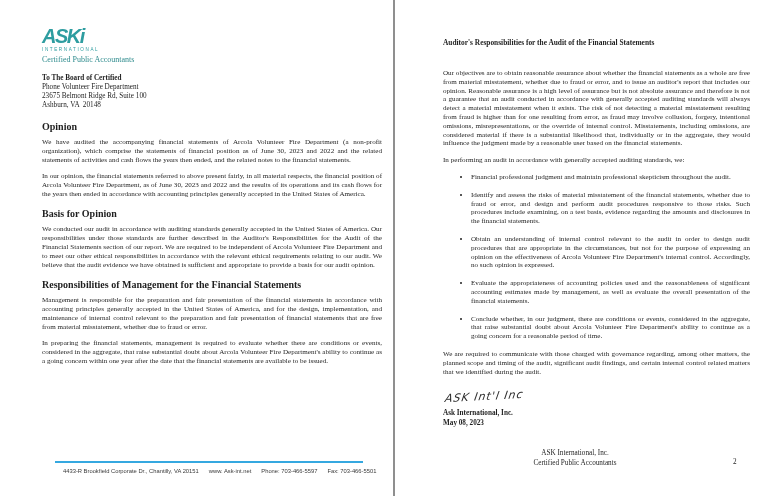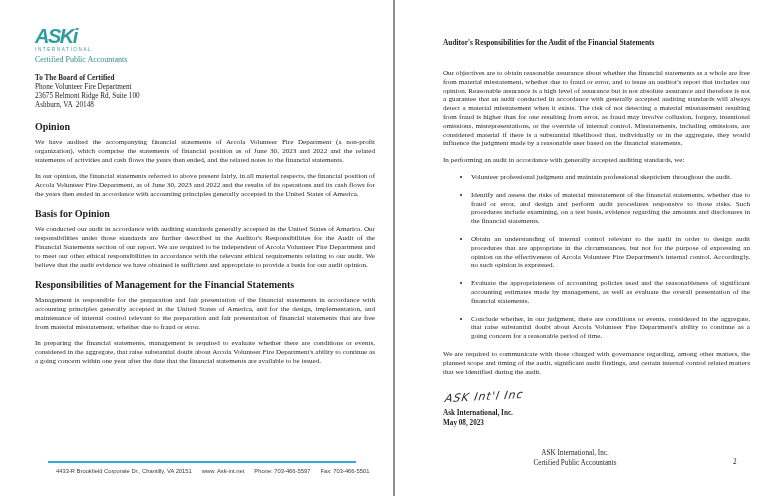--- a/index.html
+++ b/index.html
@@ -12,21 +12,21 @@
     font-family: "Liberation Serif", serif;
     color: #1f1f1f;
   }
   .page-divider {
     position: absolute; left: 393px; top: 0;
     width: 2px; height: 496px;
     background: #8f8f8f;
   }
   
   .page1 {
-    position: absolute; left: 0; top: 0;
+    position: absolute; left: 7px; top: 0;
     width: 393px; height: 496px;
     padding: 26px 18px 0 35px;
   }
   .p1-col { width: 340px; }
   .logo-block { margin-bottom: 10px; }
   .logo-mark {
     font-family: "Liberation Sans", sans-serif;
     font-weight: bold; font-style: italic;
     font-size: 20px; line-height: 20px;
     letter-spacing: -1.5px;
@@ -142,21 +142,21 @@
 
   <div class="page-divider"></div>
 
   <div class="page2">
     <div class="p2-col">
       <div class="p2-head">Auditor's Responsibilities for the Audit of the Financial Statements</div>
       <div class="p2-para">Our objectives are to obtain reasonable assurance about whether the financial statements as a whole are free from material misstatement, whether due to fraud or error, and to issue an auditor's report that includes our opinion. Reasonable assurance is a high level of assurance but is not absolute assurance and therefore is not a guarantee that an audit conducted in accordance with generally accepted auditing standards will always detect a material misstatement when it exists. The risk of not detecting a material misstatement resulting from fraud is higher than for one resulting from error, as fraud may involve collusion, forgery, intentional omissions, misrepresentations, or the override of internal control. Misstatements, including omissions, are considered material if there is a substantial likelihood that, individually or in the aggregate, they would influence the judgment made by a reasonable user based on the financial statements.</div>
       <div class="p2-para">In performing an audit in accordance with generally accepted auditing standards, we:</div>
 
       <ul class="bullets">
-        <li>Volunteer professional judgment and maintain professional skepticism throughout the audit.</li>
+        <li>Financial professional judgment and maintain professional skepticism throughout the audit.</li>
         <li>Identify and assess the risks of material misstatement of the financial statements, whether due to fraud or error, and design and perform audit procedures responsive to those risks. Such procedures include examining, on a test basis, evidence regarding the amounts and disclosures in the financial statements.</li>
         <li>Obtain an understanding of internal control relevant to the audit in order to design audit procedures that are appropriate in the circumstances, but not for the purpose of expressing an opinion on the effectiveness of Arcola Volunteer Fire Department's internal control. Accordingly, no such opinion is expressed.</li>
         <li>Evaluate the appropriateness of accounting policies used and the reasonableness of significant accounting estimates made by management, as well as evaluate the overall presentation of the financial statements.</li>
         <li>Conclude whether, in our judgment, there are conditions or events, considered in the aggregate, that raise substantial doubt about Arcola Volunteer Fire Department's ability to continue as a going concern for a reasonable period of time.</li>
       </ul>
 
       <div class="p2-para">We are required to communicate with those charged with governance regarding, among other matters, the planned scope and timing of the audit, significant audit findings, and certain internal control related matters that we identified during the audit.</div>
 
       <div>
         <span class="signature-script">ASK Int'l Inc</span>

